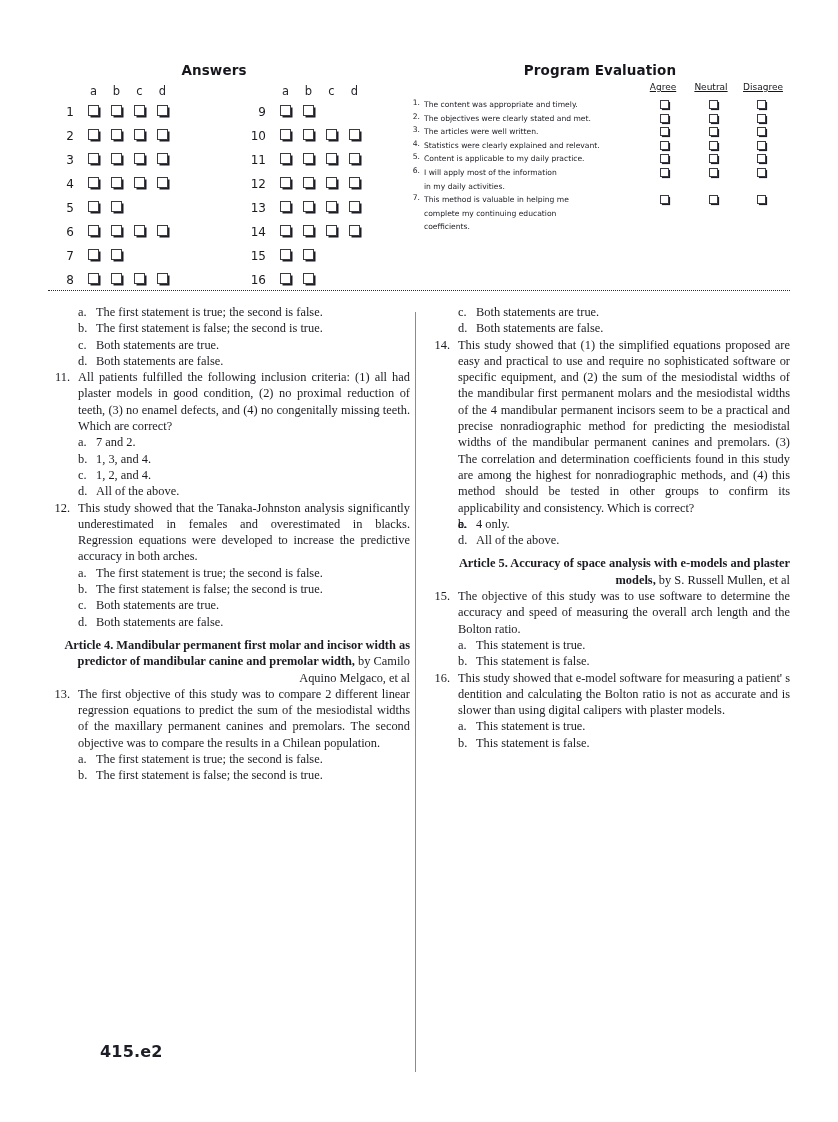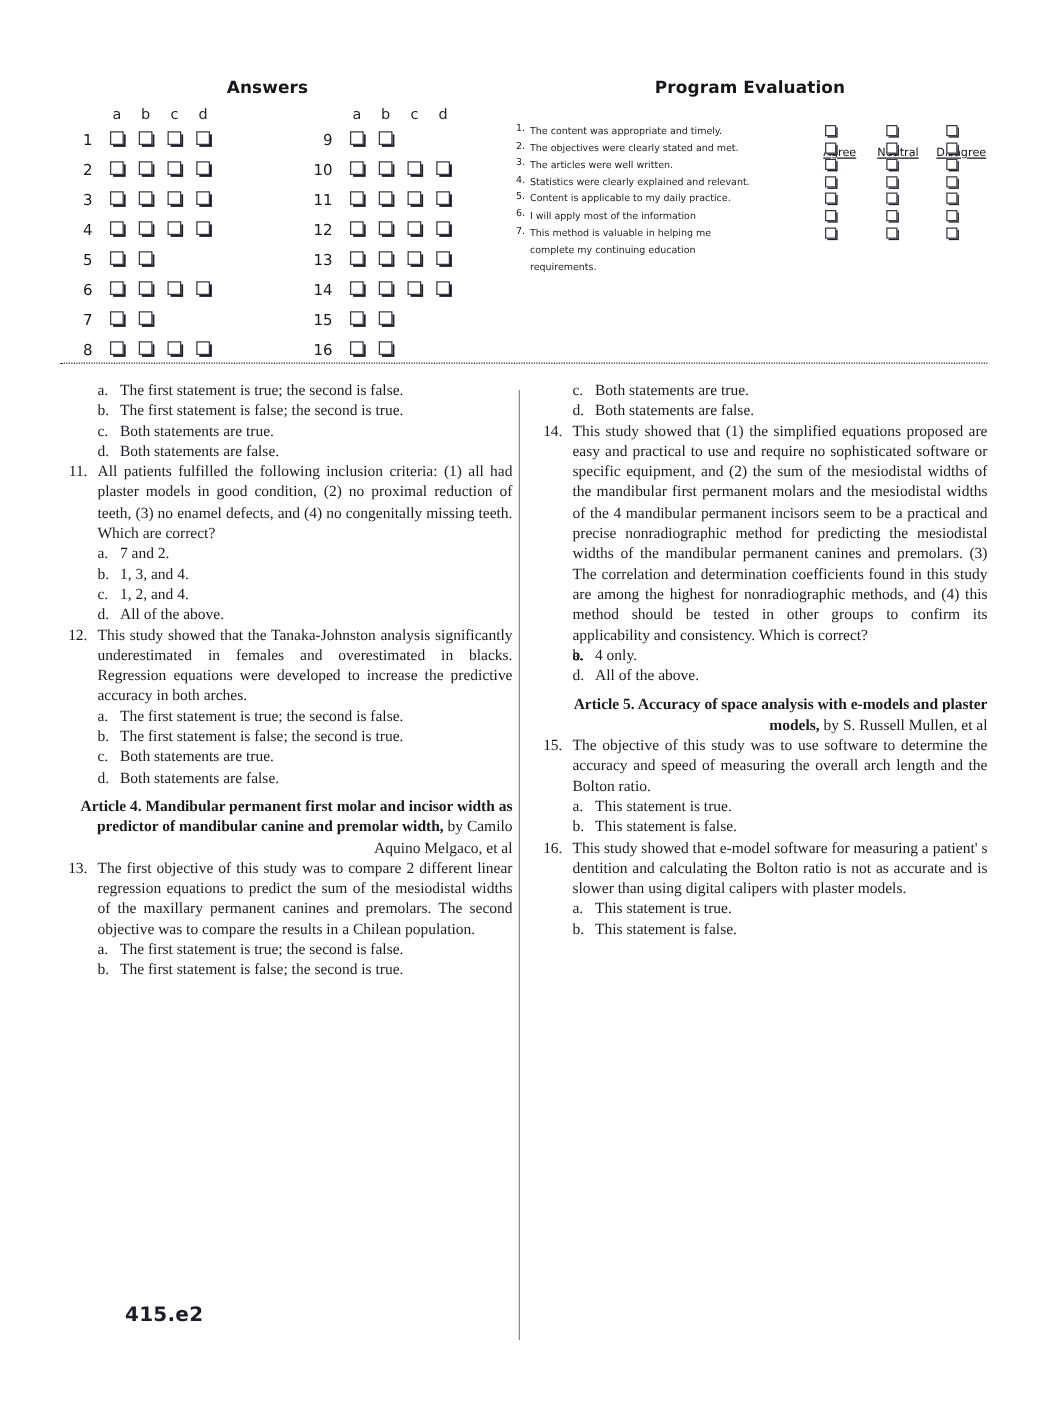--- a/index.html
+++ b/index.html
@@ -90,23 +90,22 @@
     color: #1c1c24;
   }
   .pe-head {
     position: relative;
     height: 16px;
   }
   .pe-head span {
     position: absolute;
     font-size: 9px;
     text-decoration: underline;
-    text-align: right;
+    text-align: center;
     color: #16161c;
-    margin-top: 36px;
   }
   .pe-head .h-agree    { left: 235px; width: 44px; }
   .pe-head .h-neutral  { left: 281px; width: 48px; }
   .pe-head .h-disagree { left: 331px; width: 52px; }
 
   .pe-row {
     position: relative;
     min-height: 13.6px;
   }
   .pe-row .pe-num {
@@ -441,32 +440,35 @@
             <span class="pe-box b-neutral"><span class="cbox"></span></span>
             <span class="pe-box b-disagree"><span class="cbox"></span></span>
           </div>
           <div class="pe-row">
             <span class="pe-num">6.</span>
             <span class="pe-text">I will apply most of the information</span>
             <span class="pe-box b-agree"><span class="cbox"></span></span>
             <span class="pe-box b-neutral"><span class="cbox"></span></span>
             <span class="pe-box b-disagree"><span class="cbox"></span></span>
           </div>
+          <div class="pe-cont">
+            <span class="pe-text">in my daily activities.</span>
+          </div>
           <div class="pe-row">
             <span class="pe-num">7.</span>
             <span class="pe-text">This method is valuable in helping me</span>
             <span class="pe-box b-agree"><span class="cbox"></span></span>
             <span class="pe-box b-neutral"><span class="cbox"></span></span>
             <span class="pe-box b-disagree"><span class="cbox"></span></span>
           </div>
           <div class="pe-cont">
             <span class="pe-text">complete my continuing education</span>
           </div>
           <div class="pe-cont">
-            <span class="pe-text">requirements.</span>
+            <span class="pe-text">coefficients.</span>
           </div>
         </div>
     </div>
 
     <div class="dotted-sep"></div>
   </div>
 
   <div class="body-cols">
     <div class="col-divider"></div>
     <div class="col" id="col-left">

